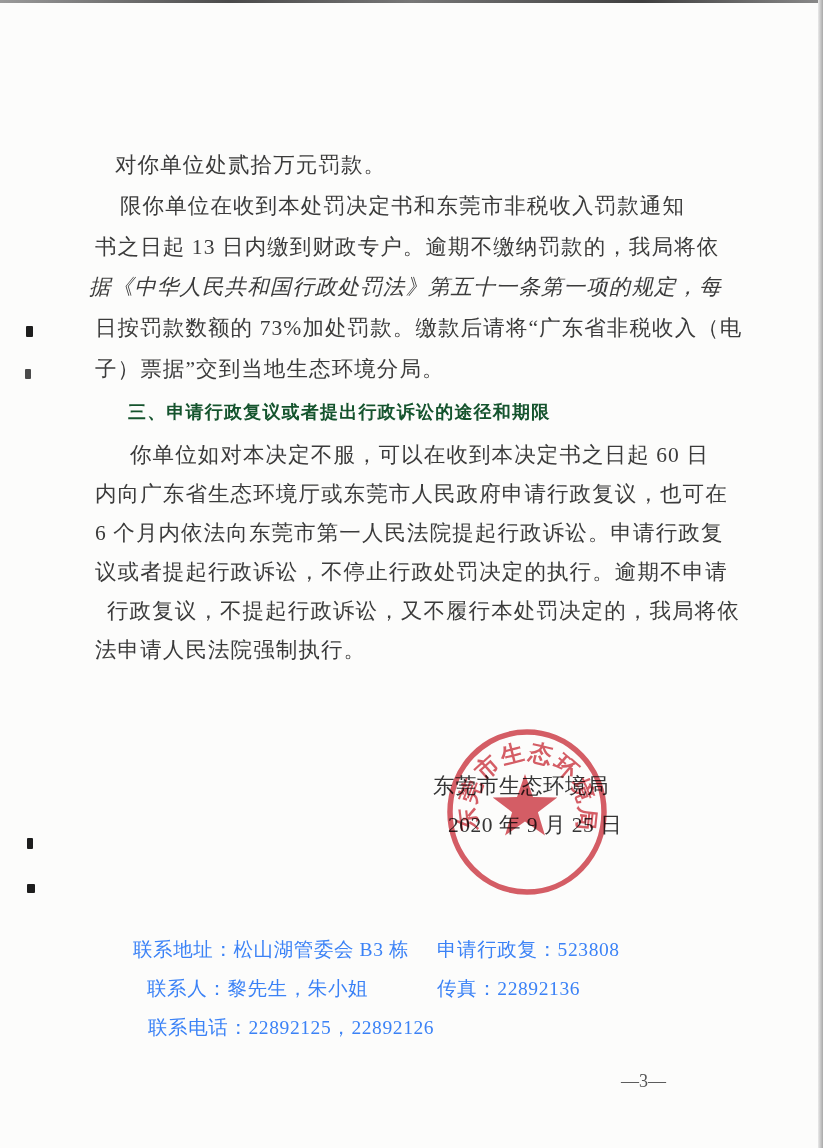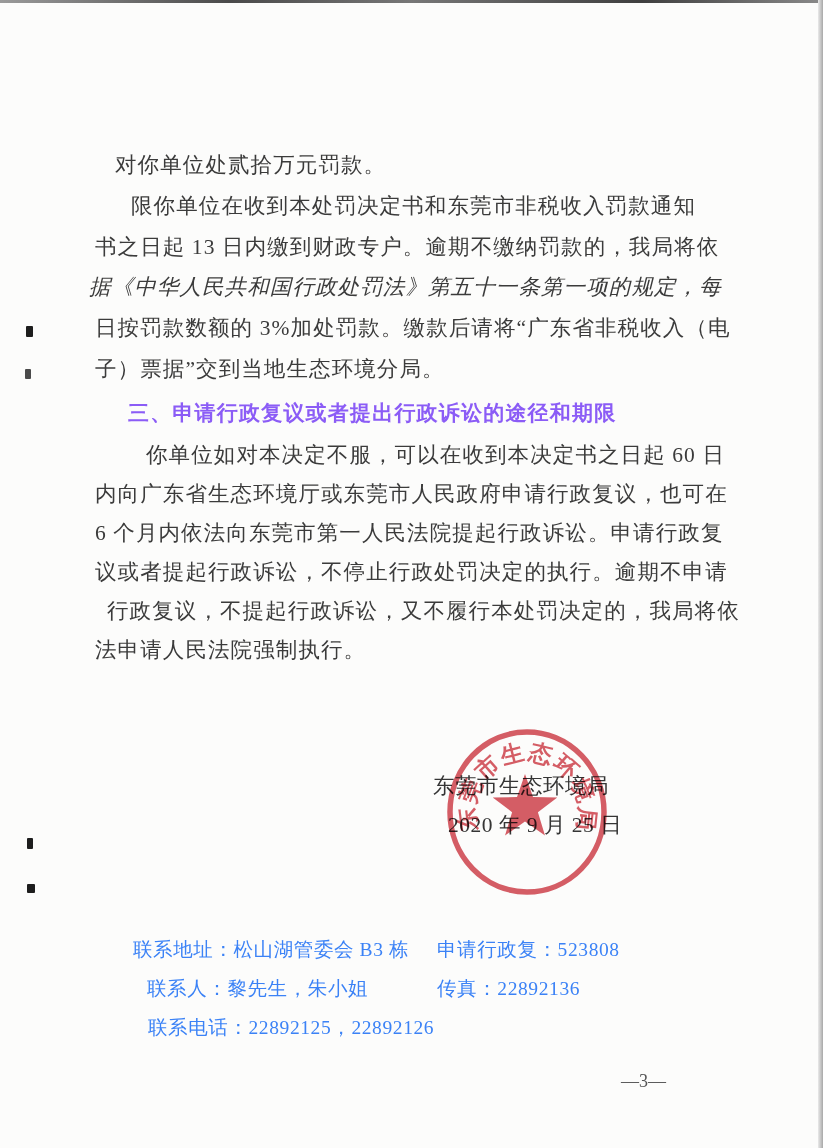--- a/index.html
+++ b/index.html
@@ -24,21 +24,21 @@
   .mark.m3 { left:27px; top:838px; width:6px;  height:11px; }
   .mark.m4 { left:27px; top:884px; width:8px;  height:9px;  }
   
   .line {
     position:absolute; white-space:pre;
     font-size:21.5px; line-height:27px; letter-spacing:1.1px;
     color:#3b3b3b;
   }
   .heading {
     font-family:"Liberation Sans","DejaVu Sans",sans-serif;
-    font-weight:700; font-size:21px; letter-spacing:1.2px; color:#8b5cf6;
+    font-weight:700; font-size:18px; letter-spacing:1.2px; color:#14532d;
   }
   .sig {
     position:absolute; white-space:pre;
     font-size:21.5px; line-height:27px; letter-spacing:0.5px; color:#353535;
     z-index:2;
   }
   .seal {
     position:absolute; left:440px; top:724px; z-index:3;
     opacity:0.82; mix-blend-mode:multiply;
   }
@@ -58,27 +58,27 @@
 <div class="page">
 
   <div class="edge-top"></div>
   <div class="edge-right"></div>
   <div class="mark m1"></div>
   <div class="mark m2"></div>
   <div class="mark m3"></div>
   <div class="mark m4"></div>
 
   <div class="line" style="left:95px;  top:152px;margin-left:20px;">对你单位处贰拾万元罚款。</div>
-  <div class="line" style="left:131px; top:193px;">限你单位在收到本处罚决定书和东莞市非税收入罚款通知</div>
+  <div class="line" style="left:120px; top:193px;">限你单位在收到本处罚决定书和东莞市非税收入罚款通知</div>
   <div class="line" style="left:95px;  top:234px;">书之日起 13 日内缴到财政专户。逾期不缴纳罚款的，我局将依</div>
   <div class="line" style="left:89px;  top:274px;font-style:italic;">据《中华人民共和国行政处罚法》第五十一条第一项的规定，每</div>
-  <div class="line" style="left:95px;  top:315px;">日按罚款数额的 3%加处罚款。缴款后请将“广东省非税收入（电</div>
+  <div class="line" style="left:95px;  top:315px;">日按罚款数额的 73%加处罚款。缴款后请将“广东省非税收入（电</div>
   <div class="line" style="left:95px;  top:356px;">子）票据”交到当地生态环境分局。</div>
   <div class="line heading" style="left:128px; top:399px;">三、申请行政复议或者提出行政诉讼的途径和期限</div>
-  <div class="line" style="left:130px; top:442px;margin-left:16px;">你单位如对本决定不服，可以在收到本决定书之日起 60 日</div>
+  <div class="line" style="left:130px; top:442px;">你单位如对本决定不服，可以在收到本决定书之日起 60 日</div>
   <div class="line" style="left:95px;  top:481px;">内向广东省生态环境厅或东莞市人民政府申请行政复议，也可在</div>
   <div class="line" style="left:95px;  top:520px;">6 个月内依法向东莞市第一人民法院提起行政诉讼。申请行政复</div>
   <div class="line" style="left:95px;  top:559px;">议或者提起行政诉讼，不停止行政处罚决定的执行。逾期不申请</div>
   <div class="line" style="left:107px;  top:598px;">行政复议，不提起行政诉讼，又不履行本处罚决定的，我局将依</div>
   <div class="line" style="left:95px;  top:637px;">法申请人民法院强制执行。</div>
 
   <div class="sig" style="left:433px; top:773px;">东莞市生态环境局</div>
   <div class="sig" style="left:448px; top:812px;">2020 年 9 月 25 日</div>
 
   <svg class="seal" width="174" height="180" viewBox="0 0 174 180">

